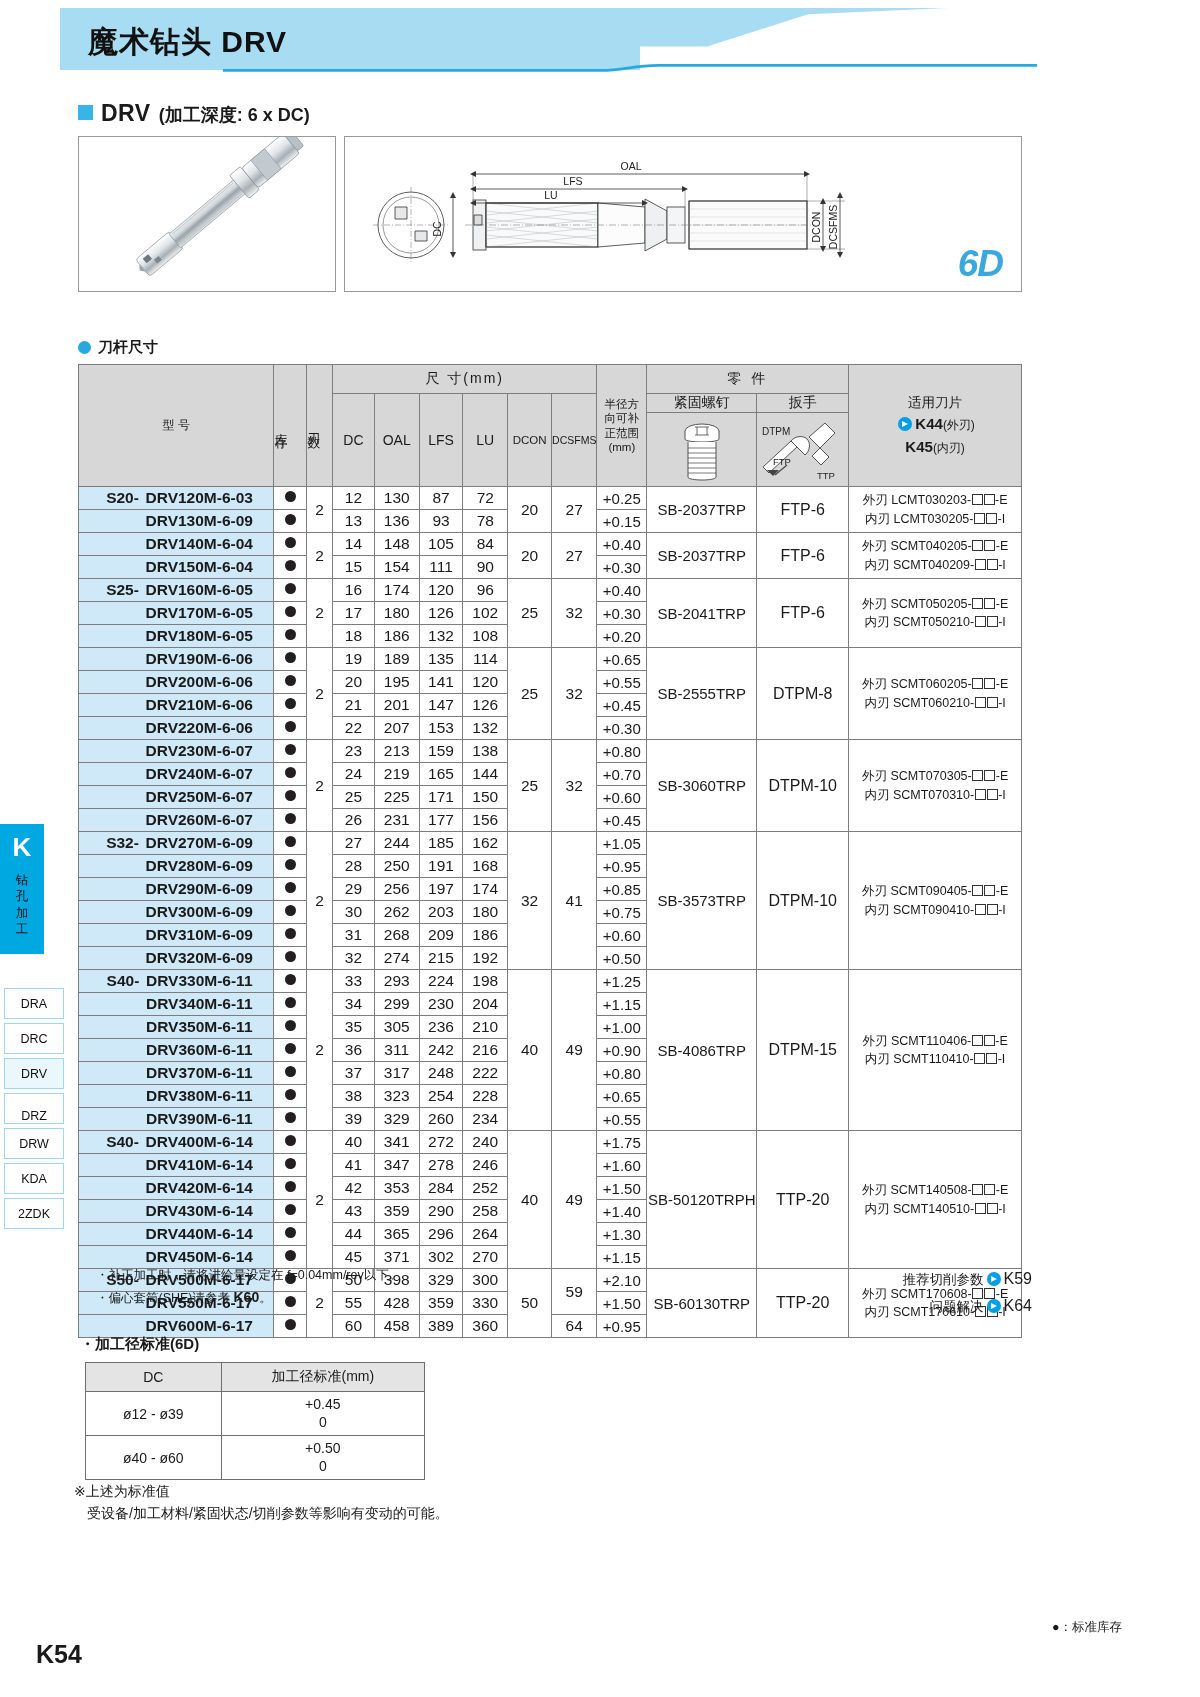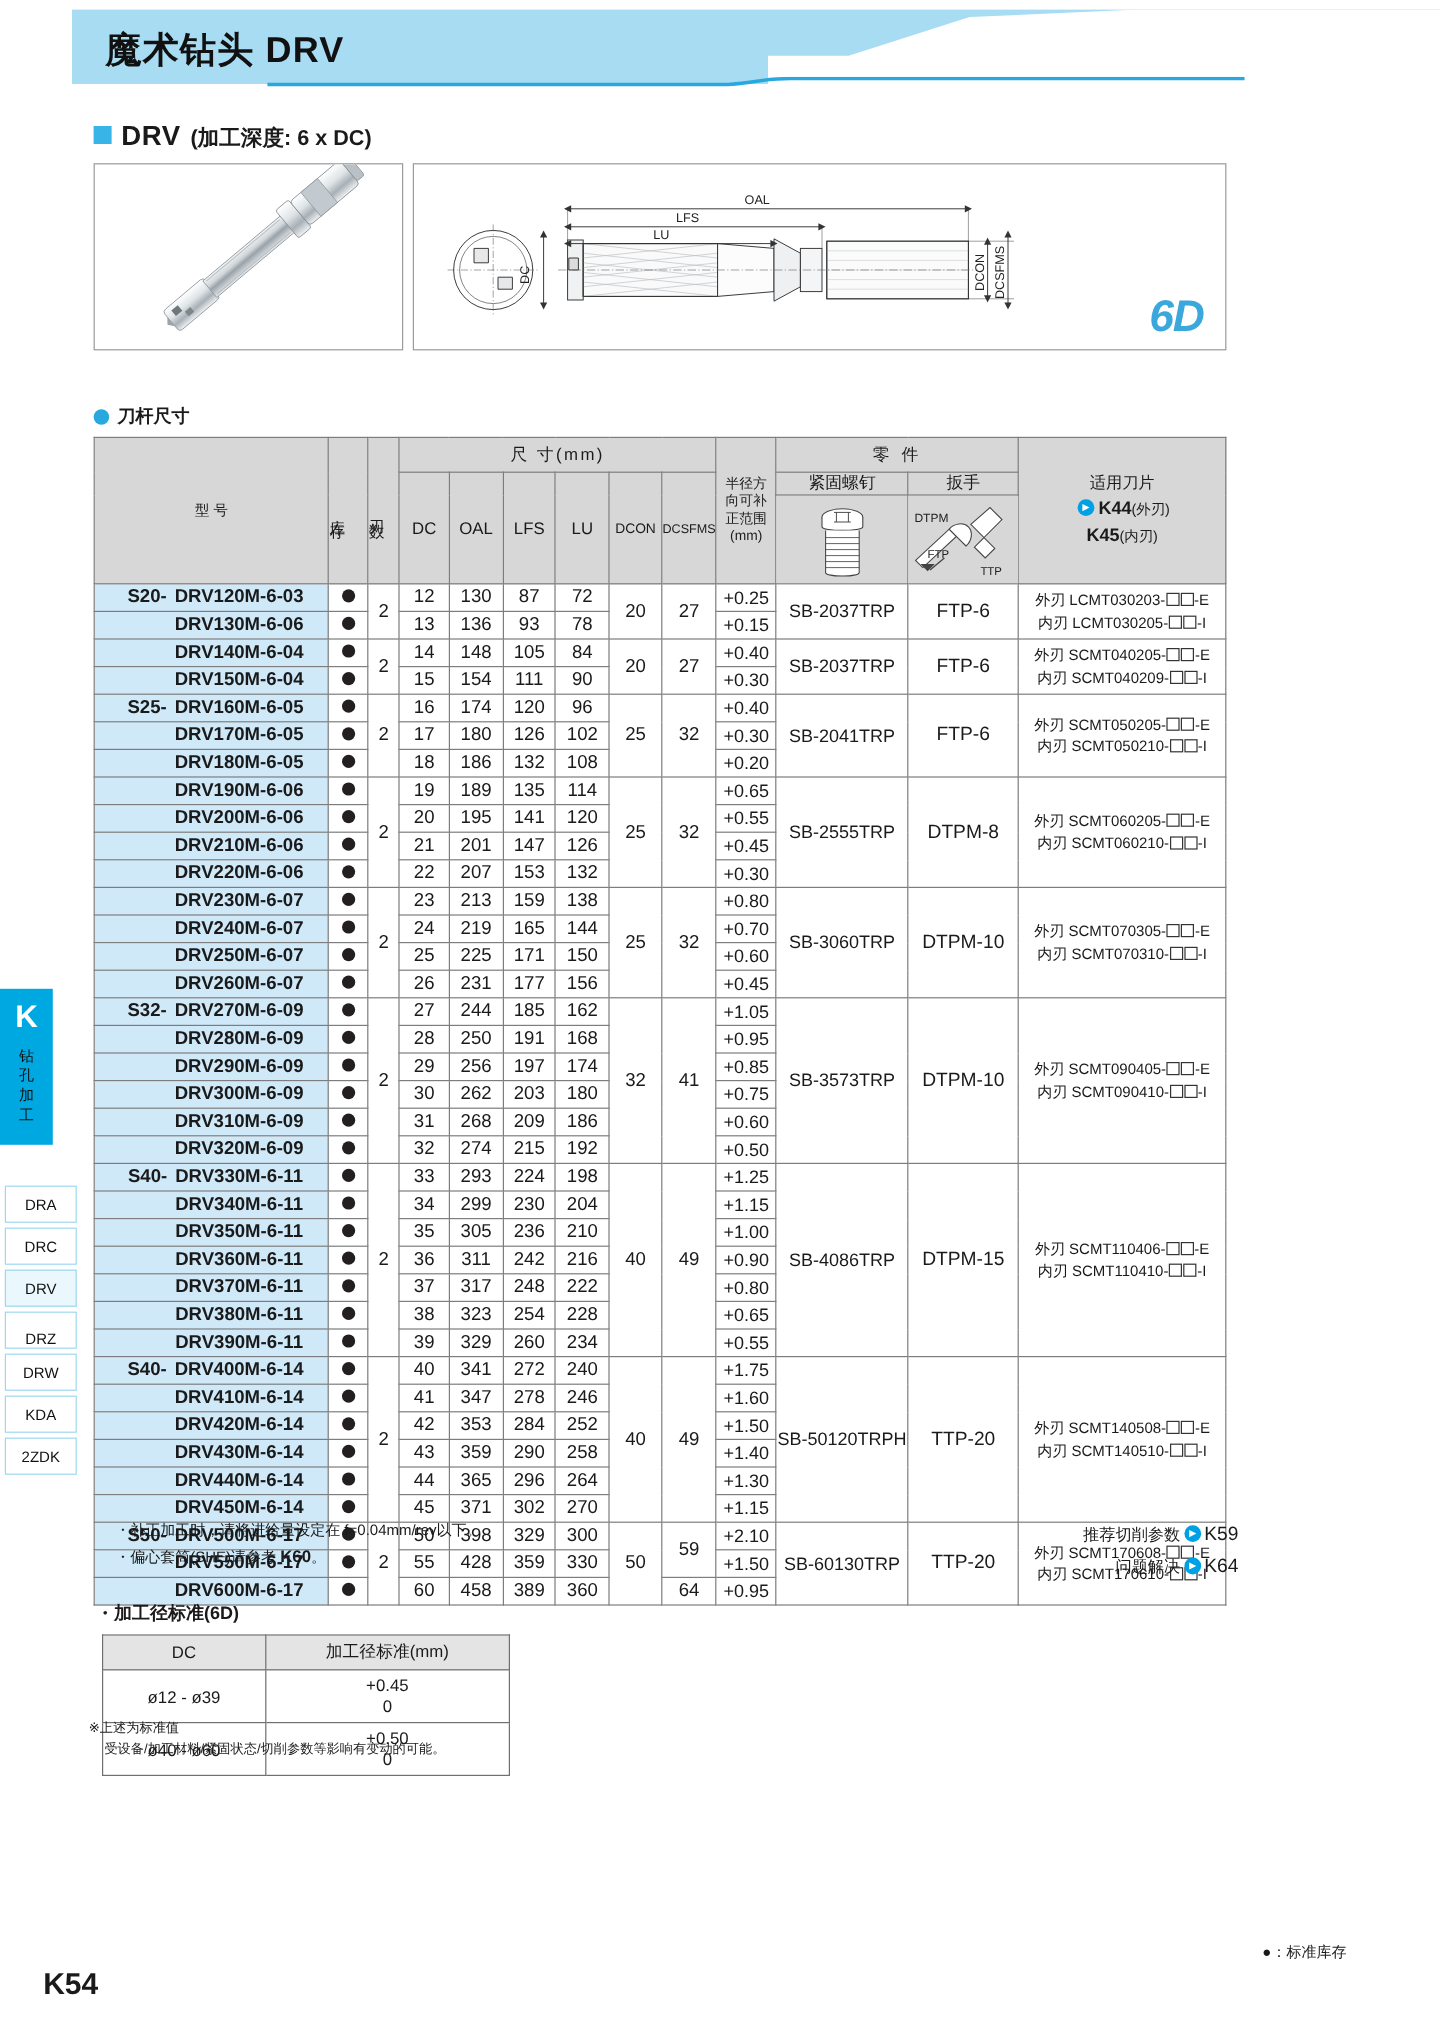--- a/index.html
+++ b/index.html
@@ -116,21 +116,21 @@
 
   
   .dc-head{ position:absolute; left:80px; top:1335px; font-size:15px; font-weight:bold;}
   .dctbl{ position:absolute; left:85px; top:1362px; width:340px; border-collapse:collapse;
           font-size:14px; }
   .dctbl td,.dctbl th{ border:1px solid #6f6f6f; text-align:center; padding:3px 0; }
   .dctbl thead th{ background:#e4e4e4; font-weight:normal; padding:5px 0;}
   .dctbl td.v{ line-height:1.25; padding:4px 0; }
 
   
-  .fnote{ position:absolute; left:74px; top:1432px; font-size:11px; line-height:1.6;}
+  .fnote{ position:absolute; left:74px; top:1480px; font-size:14px; line-height:1.6;}
   .stock-legend{ position:absolute; right:78px; top:1619px; font-size:12.5px;}
   .pageno{ position:absolute; left:36px; top:1640px; font-size:25px; font-weight:bold;}
 
   
   .sb-k{ position:absolute; left:0; top:824px; width:44px; height:130px;
          background:#00a8e1; color:#fff; }
   .sb-k .kl{ font-size:26px; font-weight:bold; text-align:center; padding-top:8px;}
   .sb-ktext{ position:absolute; left:0; top:872px; width:44px; text-align:center;
              font-size:12.5px; line-height:1.3; color:#111;}
   .sb-item{ position:absolute; left:4px; width:60px; height:31px; border:1px solid #9fd8ee;
@@ -343,21 +343,21 @@
         <td class="num c-dcsfms" rowspan="2">27</td>
         <td class="rad c-rad">+0.25</td>
         <td class="screw c-screw" rowspan="2">SB-2037TRP</td>
         <td class="wr c-wr" rowspan="2">FTP-6</td>
         <td class="ins c-ins" rowspan="2">
           <div>外刃 LCMT030203-<span class="sq-box"></span><span class="sq-box"></span>-E</div>
           <div>内刃 LCMT030205-<span class="sq-box"></span><span class="sq-box"></span>-I</div>
         </td>
       </tr>
       <tr class="rowh">
-        <td class="g-model"><span class="pfx"></span><span>DRV130M-6-06</span></td>
+        <td class="g-model"><span class="pfx"></span><span>DRV130M-6-09</span></td>
         <td class="c-stock"><span class="dot"></span></td>
         <td class="num c-dc">13</td>
         <td class="num c-oal">136</td>
         <td class="num c-lfs">93</td>
         <td class="num c-lu">78</td>
         <td class="rad c-rad">+0.15</td>
       </tr>
       <tr class="rowh grp-top">
         <td class="g-model"><span class="pfx"></span><span>DRV140M-6-04</span></td>
         <td class="c-stock"><span class="dot"></span></td>

